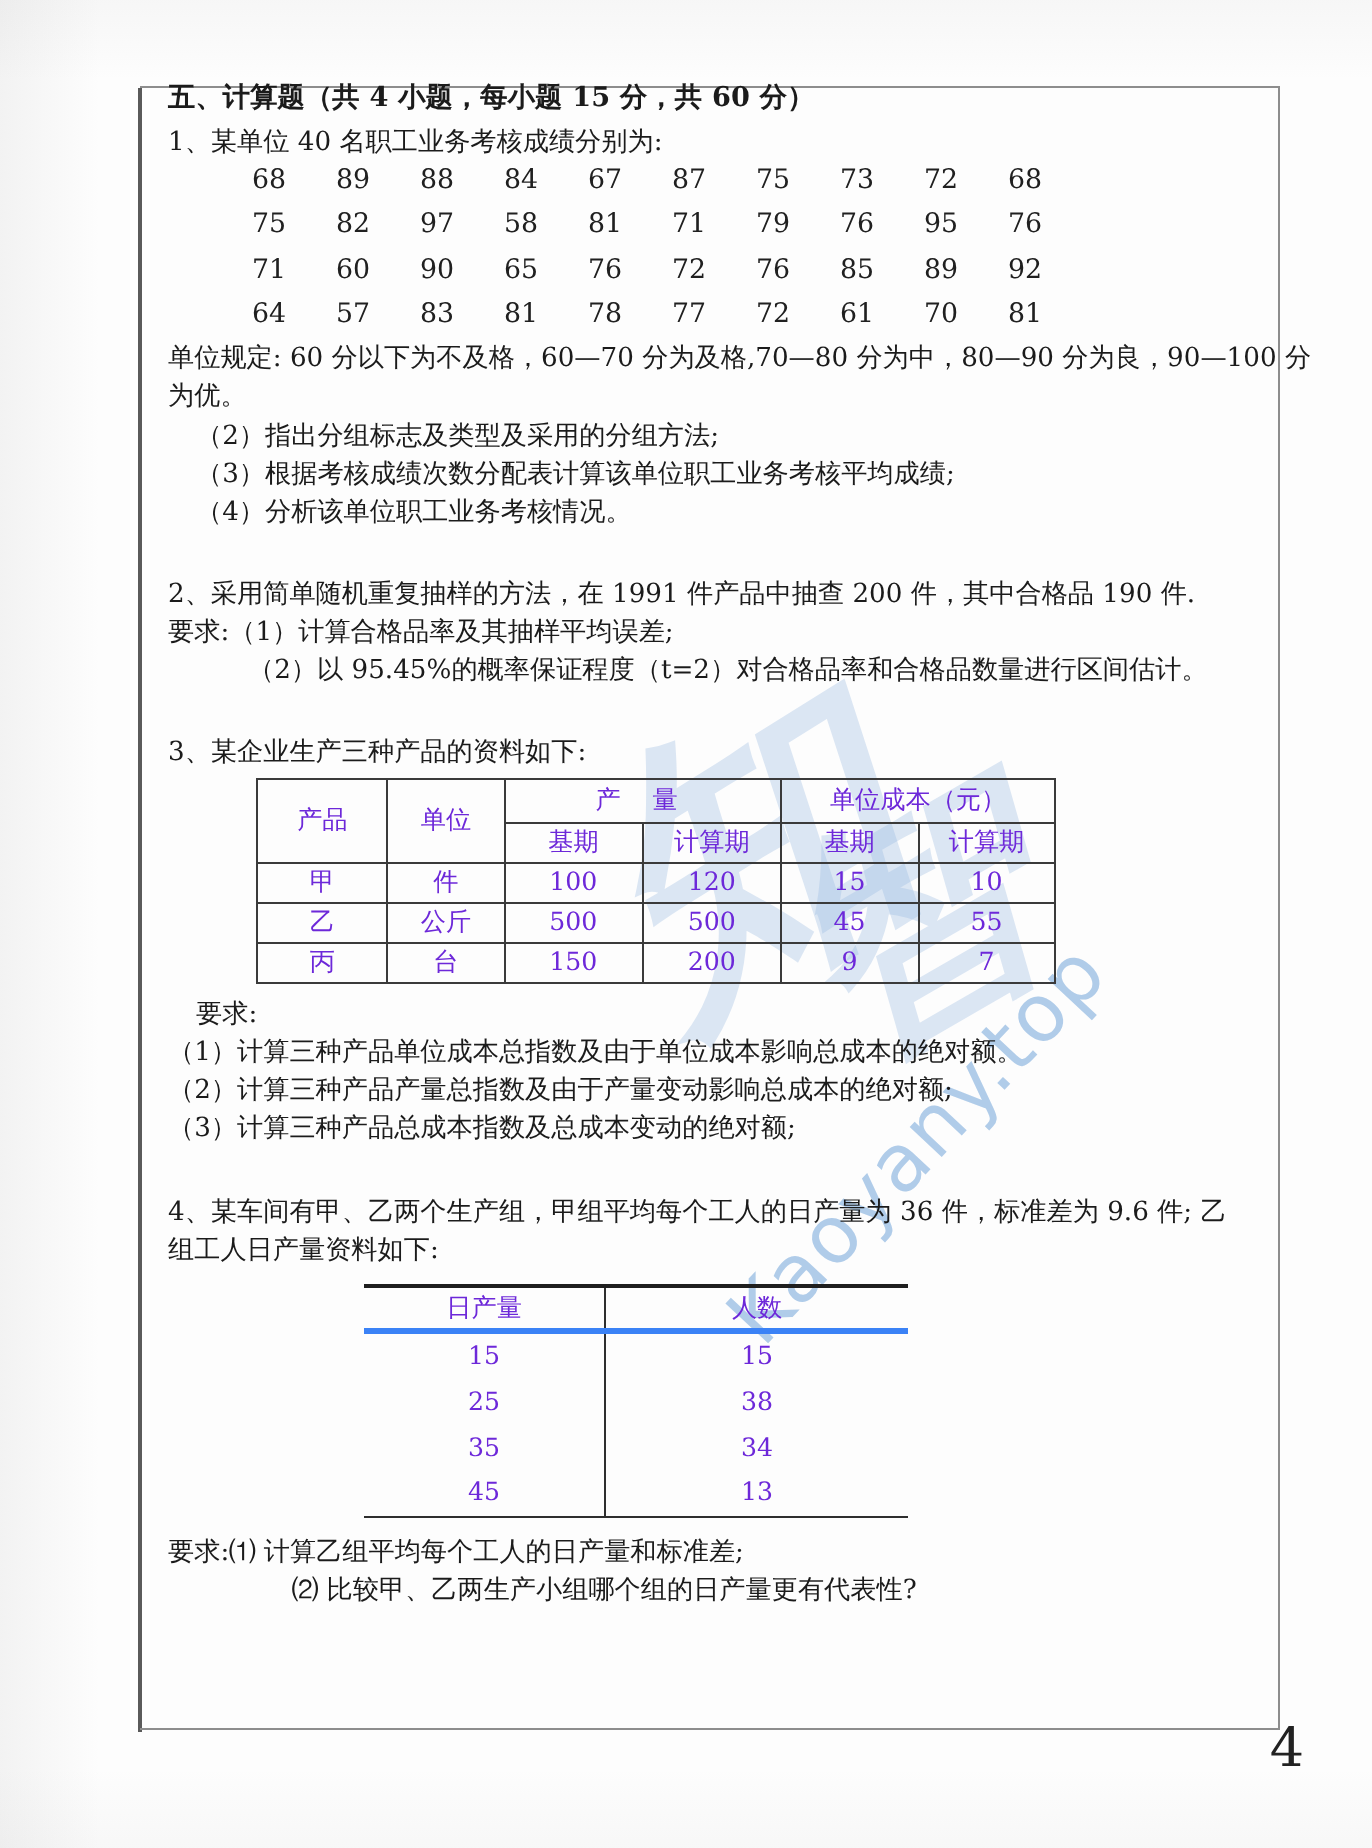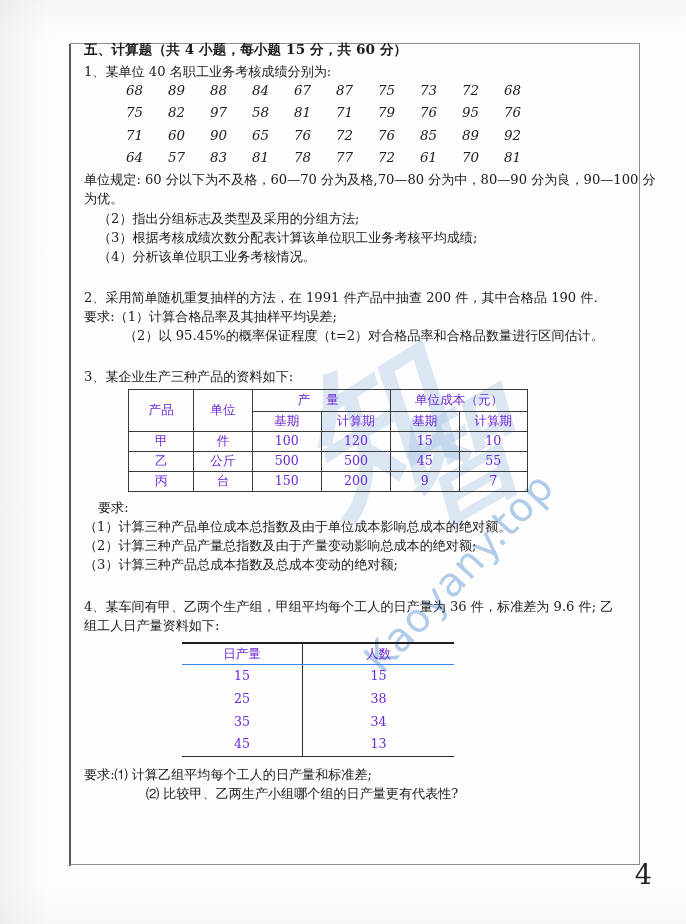--- a/index.html
+++ b/index.html
@@ -112,21 +112,20 @@
   .indent-2 { padding-left: 40px; }
   .indent-3 { padding-left: 62px; }
   .gap-sm { height: 7px; }
   .gap-lg { height: 22px; }
 
   
   #score-grid {
     margin: 6px 0 8px 0;
     padding-left: 42px;
     font-family: "DejaVu Serif", "Liberation Serif", serif;
-    font-style: italic;
   }
   .score-row {
     display: flex;
     margin-bottom: 9px;
     color: #202020;
   }
   .score-cell {
     width: 42px;
     text-align: left;
     font-size: 13.4px;
@@ -167,21 +166,21 @@
     width: 272px;
     font-size: 12.6px;
   }
   #table-output th, #table-output td {
     text-align: center;
     padding: 5px 2px;
     font-weight: normal;
     border: none;
   }
   #table-output th {
-    border-bottom: 1px solid #3b82f6;
+    border-bottom: 3px solid #3b82f6;
     padding-bottom: 4px;
     font-family: Liberation Serif, serif;
   }
   #table-output thead tr.rule-top th {
     border-top: 2px solid #1f1f1f;
     padding-top: 4px;
   }
   #table-output tbody tr:last-child td {
     border-bottom: 1px solid #2e2e2e;
   }

